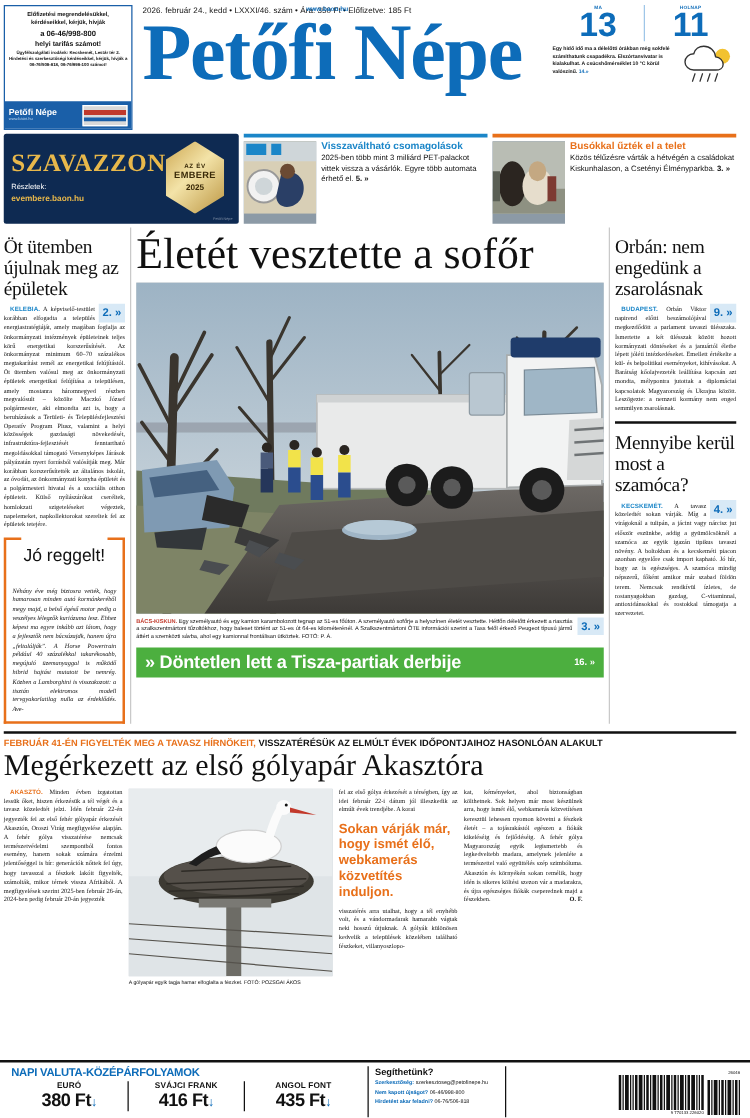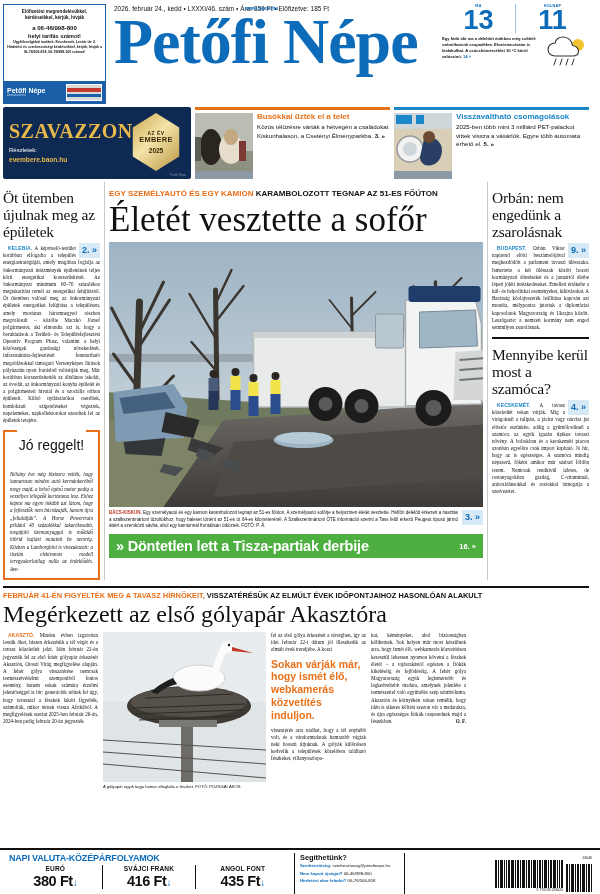--- a/index.html
+++ b/index.html
@@ -222,44 +222,20 @@
       </div>
       <div class="ad-seal">
         <div class="s1">AZ ÉV</div>
         <div class="s2">EMBERE</div>
         <div class="s3">2025</div>
       </div>
       <div class="vcorner">Petőfi Népe</div>
     </div>
 
     <div class="teaser">
-      <div class="t-rule orange"></div>
-      <div class="t-body">
-        <div class="t-photo">
-          <svg viewBox="0 0 58 58" width="58" height="58" preserveAspectRatio="xMidYMid slice">
-            <rect width="58" height="58" fill="#b9bdb4"></rect>
-            <rect y="38" width="58" height="20" fill="#8e9182"></rect>
-            <ellipse cx="16" cy="34" rx="11" ry="18" fill="#2b2520"></ellipse>
-            <ellipse cx="36" cy="36" rx="12" ry="15" fill="#e6ddcc"></ellipse>
-            <ellipse cx="36" cy="24" rx="7" ry="8" fill="#c4a882"></ellipse>
-            <rect x="44" y="28" width="7" height="20" fill="#7d3a32"></rect>
-            <rect x="0" y="24" width="6" height="24" fill="#5a5f55"></rect>
-          </svg>
-        </div>
-        <div class="t-txt">
-          <div class="t-h orange">Busókkal űzték el a telet</div>
-          <div class="t-p">
-            <span>Közös télűzésre várták a hétvégén a családokat Kiskunhalason, a Csetényi Élményparkba.</span>
-            <span class="pg">3. »</span>
-          </div>
-        </div>
-      </div>
-    </div>
-
-    <div class="teaser">
       <div class="t-rule blue"></div>
       <div class="t-body">
         <div class="t-photo">
           <svg viewBox="0 0 58 58" width="58" height="58" preserveAspectRatio="xMidYMid slice">
             <rect width="58" height="58" fill="#d8cfb6"></rect>
             <rect x="0" y="0" width="58" height="16" fill="#cfd6d9"></rect>
             <rect x="2" y="2" width="16" height="9" fill="#1b86c8"></rect>
             <rect x="22" y="2" width="8" height="9" fill="#1b86c8"></rect>
             <circle cx="16" cy="36" r="13" fill="#f2f2f2" stroke="#999" stroke-width="1.5"></circle>
             <circle cx="16" cy="36" r="7" fill="#cfd6d9"></circle>
@@ -269,43 +245,63 @@
         </div>
         <div class="t-txt">
           <div class="t-h blue">Visszaváltható csomagolások</div>
           <div class="t-p">
             <span>2025-ben több mint 3 milliárd PET-palackot vittek vissza a vásárlók. Egyre több automata érhető el.</span>
             <span class="pg">5. »</span>
           </div>
         </div>
       </div>
     </div>
+
+    <div class="teaser">
+      <div class="t-rule orange"></div>
+      <div class="t-body">
+        <div class="t-photo">
+          <svg viewBox="0 0 58 58" width="58" height="58" preserveAspectRatio="xMidYMid slice">
+            <rect width="58" height="58" fill="#b9bdb4"></rect>
+            <rect y="38" width="58" height="20" fill="#8e9182"></rect>
+            <ellipse cx="16" cy="34" rx="11" ry="18" fill="#2b2520"></ellipse>
+            <ellipse cx="36" cy="36" rx="12" ry="15" fill="#e6ddcc"></ellipse>
+            <ellipse cx="36" cy="24" rx="7" ry="8" fill="#c4a882"></ellipse>
+            <rect x="44" y="28" width="7" height="20" fill="#7d3a32"></rect>
+            <rect x="0" y="24" width="6" height="24" fill="#5a5f55"></rect>
+          </svg>
+        </div>
+        <div class="t-txt">
+          <div class="t-h orange">Busókkal űzték el a telet</div>
+          <div class="t-p">
+            <span>Közös télűzésre várták a hétvégén a családokat Kiskunhalason, a Csetényi Élményparkba.</span>
+            <span class="pg">3. »</span>
+          </div>
+        </div>
+      </div>
+    </div>
   </div>
 
   <div class="grid">
 
     <div class="col-l">
       <h2>Öt ütemben újulnak meg az épületek</h2>
       <div class="body-txt">
         <span class="pagebox">2. »</span>
         <p><span class="dl">KELEBIA.</span>
            <span>A képviselő-testület korábban elfogadta a település energiastratégiáját, amely magában foglalja az önkormányzati intézmények épületeinek teljes körű energetikai korszerűsítését. Az önkormányzat minimum 60–70 százalékos megtakarítást remél az energetikai felújítástól. Öt ütemben valósul meg az önkormányzati épületek energetikai felújítása a településen, amely mostanra háromnegyed részben megvalósult – közölte Maczkó József polgármester, aki elmondta azt is, hogy a beruházások a Területi- és Településfejlesztési Operatív Program Plusz, valamint a helyi közösségek gazdasági növekedését, infrastruktúra-fejlesztését fenntartható megoldásokkal támogató Versenyképes Járások pályázatán nyert forrásból valósítják meg. Már korábban korszerűsítették az általános iskolát, az óvodát, az önkormányzati konyha épületét és a polgármesteri hivatal és a szociális otthon épületeit. Külső nyílászárókat cseréltek, homlokzati szigeteléseket végeztek, napelemeket, napkollektorokat szereltek fel az épületek tetejére.</span></p>
       </div>
 
       <div class="gm">
         <h3>Jó reggelt!</h3>
         <p>Néhány éve még biztosra vették, hogy hamarosan minden autó kormánkeréből megy majd, a belső égésű motor pedig a veszélyes lélegzők kuriózuma lesz. Ehhez képest ma egyre inkább azt látom, hogy a fejlesztők nem búcsúzajdk, hanem újra „feltalálják”. A Horse Powertrain például 40 százalékkal takarékosabb, megújuló üzemanyaggal is működő hibrid hajtást mutatott be nemrég. Közben a Lamborghini is visszakozott: a tisztán elektromos modell tervgyakorlatilag nulla az érdeklődés. Ave-</p>
       </div>
     </div>
 
     <div class="col-c">
-      <div class="kicker">
-        <span class="k1">EGY SZEMÉLYAUTÓ ÉS EGY KAMION</span>
-        <span class="k2">KARAMBOLOZOTT TEGNAP AZ 51-ES FŐÚTON</span>
-      </div>
       <div class="mainhead">Életét vesztette a sofőr</div>
 
       <div class="mainphoto">
         <svg viewBox="0 0 385 265" width="100%" height="265" preserveAspectRatio="xMidYMid slice">
           <defs>
             <linearGradient id="sky" x1="0" y1="0" x2="0" y2="1">
               <stop offset="0" stop-color="#9db3c4"></stop>
                 <stop offset="1" stop-color="#d8dfe3"></stop>
             </linearGradient>
             <linearGradient id="road" x1="0" y1="0" x2="0" y2="1">

